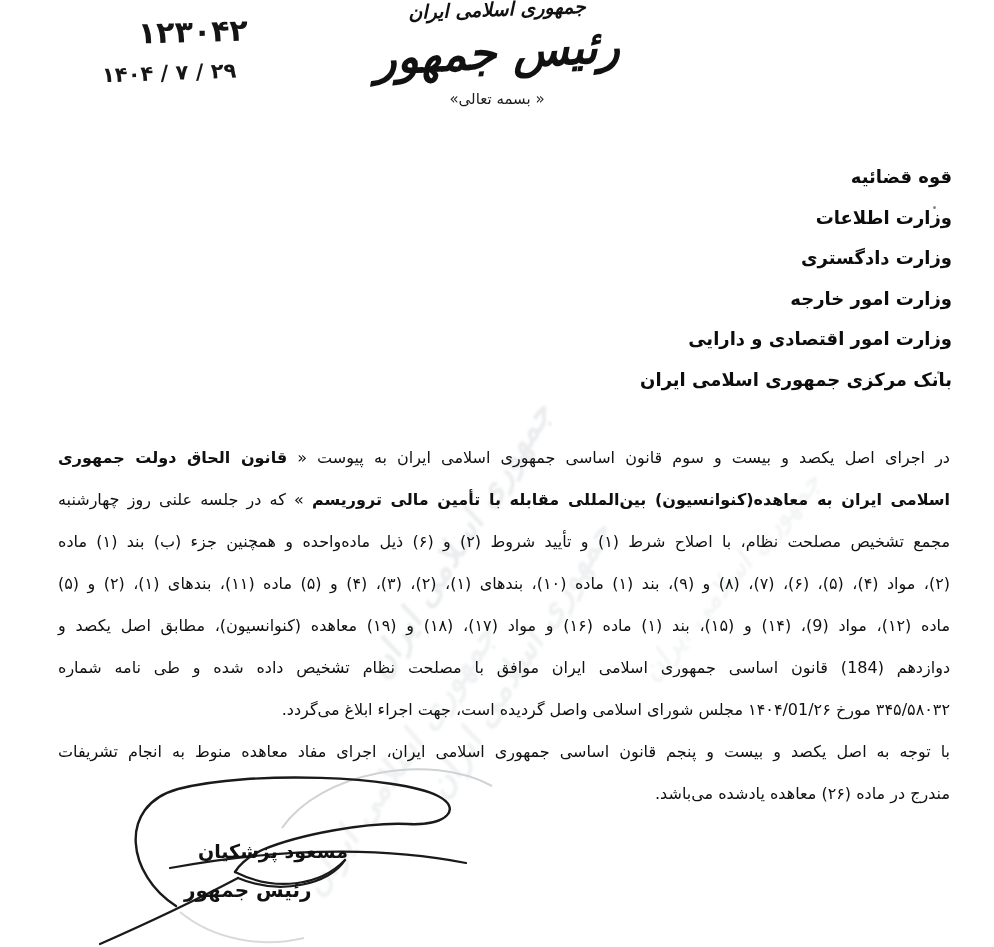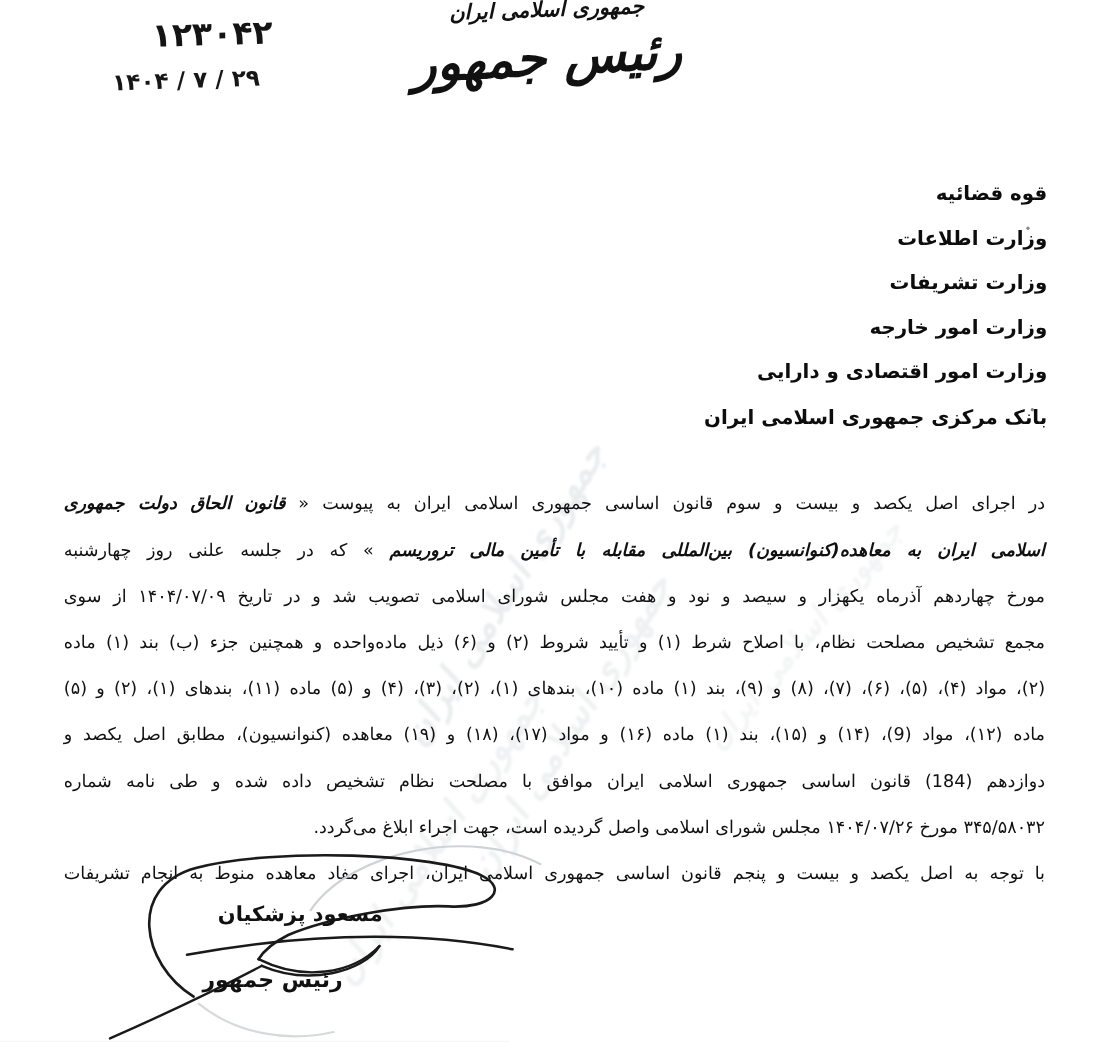--- a/index.html
+++ b/index.html
@@ -64,24 +64,24 @@
   }
   .bline{
     font-size:16px;
     height:42px;line-height:42px;
     text-align:justify;
     text-align-last:justify;
     white-space:nowrap;
     color:#101010;
   }
   .bline.last{text-align-last:right;}
-  .bline .b{font-weight:bold;font-style:italic;}
+  .bline .b{font-weight:bold;}
   
   .sig-name{
-    position:absolute;left:198px;top:820px;
+    position:absolute;left:198px;top:840px;
     font-size:19px;font-weight:bold;direction:rtl;white-space:nowrap;
   }
   .sig-title{
     position:absolute;left:184px;top:878px;
     font-size:20px;font-weight:bold;direction:rtl;white-space:nowrap;
   }
   .signature-svg{position:absolute;left:0;top:0;pointer-events:none;}
   
   .wm{
     position:absolute;
@@ -105,46 +105,47 @@
 <body>
 
 <div class="page">
 
   <div class="hand-number">۱۲۳۰۴۲</div>
   <div class="hand-date">۱۴۰۴ / ۷ / ۲۹</div>
 
   <div class="letterhead">
     <div class="lh-org">جمهوری اسلامی ایران</div>
     <div class="lh-title">رئیس جمهور</div>
+    <div class="lh-besmeh">« بسمه تعالی»</div>
   </div>
 
   <div class="wm wm1">جمهوری اسلامی ایران</div>
   <div class="wm wm2">جمهوری اسلامی ایران</div>
   <div class="wm wm3">جمهوری اسلامی ایران</div>
   <div class="wm wm4">جمهوری اسلامی ایران</div>
 
   <div class="recipients">
       <div class="recipient">قوه قضائیه</div>
       <div class="recipient">وزارت اطلاعات</div>
-      <div class="recipient">وزارت تشریفات</div>
+      <div class="recipient">وزارت دادگستری</div>
       <div class="recipient">وزارت امور خارجه</div>
       <div class="recipient">وزارت امور اقتصادی و دارایی</div>
       <div class="recipient">بانک مرکزی جمهوری اسلامی ایران</div>
     </div>
 
   <div class="letter-body">
       <div class="bline"><span>در اجرای اصل یکصد و بیست و سوم قانون اساسی جمهوری اسلامی ایران به پیوست « </span><span class="b">قانون الحاق دولت جمهوری</span></div>
       <div class="bline"><span class="b">اسلامی ایران به معاهده(کنوانسیون) بین‌المللی مقابله با تأمین مالی تروریسم</span><span> » که در جلسه علنی روز چهارشنبه</span></div>
-      <div class="bline"><span>مورخ چهاردهم آذرماه یکهزار و سیصد و نود و هفت مجلس شورای اسلامی تصویب شد و در تاریخ ۱۴۰۴/۰۷/۰۹ از سوی</span></div>
       <div class="bline"><span>مجمع تشخیص مصلحت نظام، با اصلاح شرط (۱) و تأیید شروط (۲) و (۶) ذیل ماده‌واحده و همچنین جزء (ب) بند (۱) ماده</span></div>
       <div class="bline"><span>(۲)، مواد (۴)، (۵)، (۶)، (۷)، (۸) و (۹)، بند (۱) ماده (۱۰)، بندهای (۱)، (۲)، (۳)، (۴) و (۵) ماده (۱۱)، بندهای (۱)، (۲) و (۵)</span></div>
       <div class="bline"><span>ماده (۱۲)، مواد (9)، (۱۴) و (۱۵)، بند (۱) ماده (۱۶) و مواد (۱۷)، (۱۸) و (۱۹) معاهده (کنوانسیون)، مطابق اصل یکصد و</span></div>
       <div class="bline"><span>دوازدهم (184) قانون اساسی جمهوری اسلامی ایران موافق با مصلحت نظام تشخیص داده شده و طی نامه شماره</span></div>
-      <div class="bline last"><span>۳۴۵/۵۸۰۳۲ مورخ ۱۴۰۴/۰۷/۲۶ مجلس شورای اسلامی واصل گردیده است، جهت اجراء ابلاغ می‌گردد.</span></div>
+      <div class="bline last"><span>۳۴۵/۵۸۰۳۲ مورخ ۱۴۰۴/01/۲۶ مجلس شورای اسلامی واصل گردیده است، جهت اجراء ابلاغ می‌گردد.</span></div>
       <div class="bline"><span>با توجه به اصل یکصد و بیست و پنجم قانون اساسی جمهوری اسلامی ایران، اجرای مفاد معاهده منوط به انجام تشریفات</span></div>
+      <div class="bline last"><span>مندرج در ماده (۲۶) معاهده یادشده می‌باشد.</span></div>
     </div>
 
   <svg class="signature-svg" width="994" height="947" viewBox="0 0 994 947">
 
     <path d="M 282 828 C 320 772, 430 752, 492 786" stroke="#cfd3d6" stroke-width="2" fill="none"></path>
     <path d="M 180 912 C 214 940, 262 948, 304 938" stroke="#d7dadd" stroke-width="2" fill="none"></path>
 
     <path d="M 176 906 C 128 876, 116 806, 178 789 C 252 770, 398 776, 438 796 C 462 808, 448 826, 408 824 C 368 822, 300 834, 262 850 C 250 856, 240 864, 235 872" stroke="#1a1a1a" stroke-width="2.4" fill="none" stroke-linecap="round"></path>
     <path d="M 170 868 C 300 844, 400 850, 466 863" stroke="#1a1a1a" stroke-width="2.2" fill="none" stroke-linecap="round"></path>
     <path d="M 235 872 C 275 892, 320 886, 345 860" stroke="#1a1a1a" stroke-width="2.2" fill="none" stroke-linecap="round"></path>

